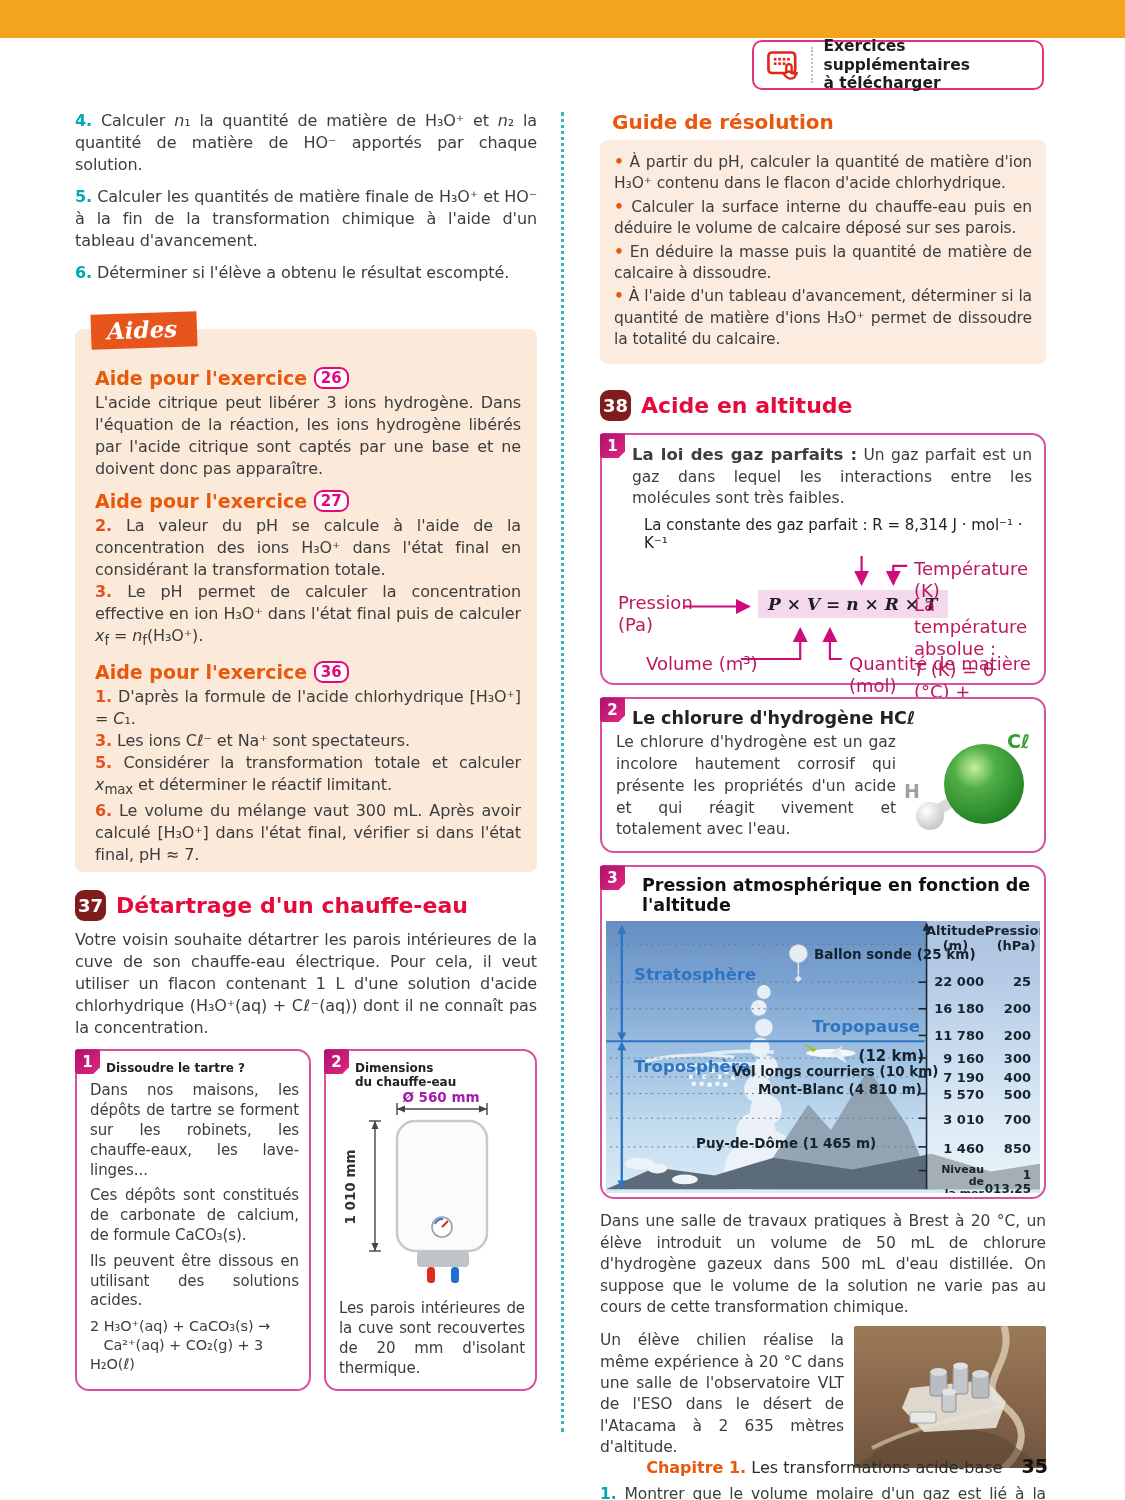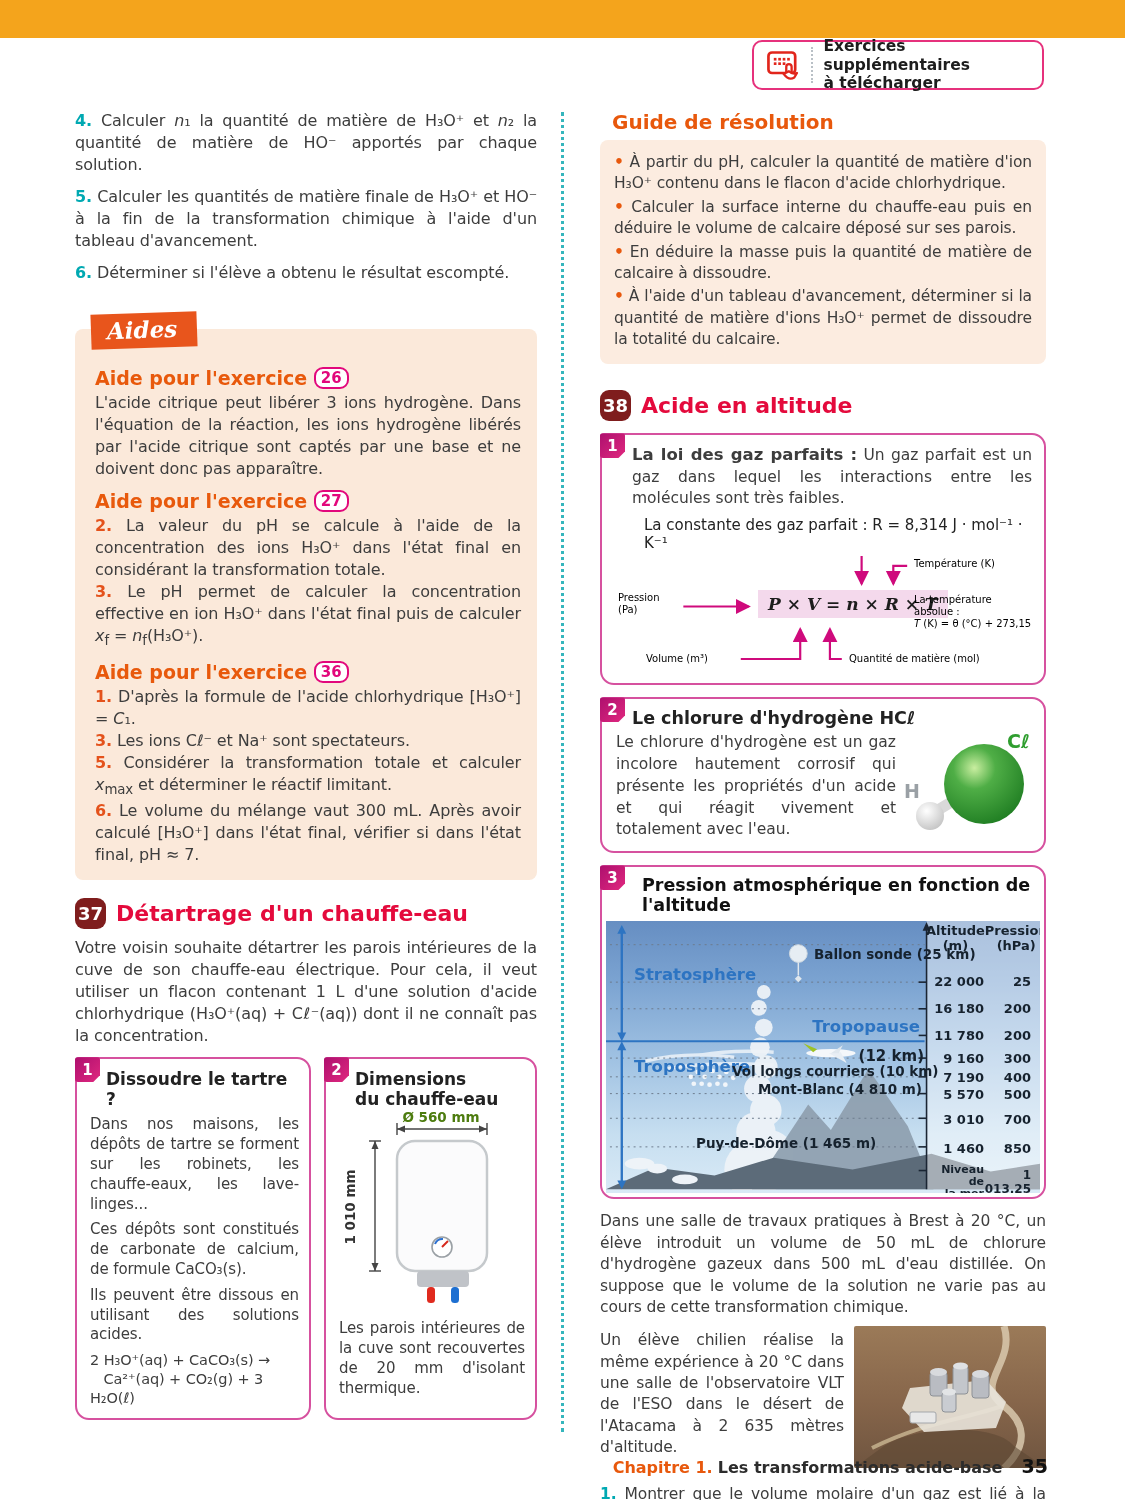--- a/index.html
+++ b/index.html
@@ -20,64 +20,64 @@
   p{margin:0;}
   .body{font-size:16px;line-height:1.38;text-align:justify;letter-spacing:-0.1px;}
   .tn{color:#00a9b2;font-weight:bold;}
   .on{color:#e4521b;font-weight:bold;}
   .qq{margin-bottom:10px;}
   
   .aides{position:relative;margin-top:44px;}
   .aides-tag{position:absolute;top:-16px;left:16px;background:#e8551c;color:#fff;
              font-family:"DejaVu Serif","Liberation Serif",serif;font-style:italic;font-weight:bold;
              font-size:23px;padding:3px 20px 5px 16px;transform:rotate(-2deg);}
-  .aides-box{background:#fbe9da;border-radius:8px;padding:28px 16px 14px 20px;}
+  .aides-box{background:#fbe9da;border-radius:8px;padding:28px 16px 6px 20px;}
   .aide-h{color:#e8590c;font-weight:bold;font-size:19px;margin:10px 0 3px;}
   .abadge{display:inline-block;border:2.5px solid #e2077c;color:#e2077c;background:#fff;
           border-radius:9px;font-size:15px;padding:0 5px;vertical-align:2px;}
   
   .banner{margin-top:54px;background:#e40a3c;color:#fff;font-weight:bold;font-size:28px;
           padding:10px 0 12px 22px;border-radius:6px 22px 8px 8px;}
   .exhead{display:flex;align-items:center;gap:10px;margin-top:18px;margin-bottom:8px;}
   .exnum{width:31px;height:31px;background:#7f1d1d;color:#fff;font-weight:bold;font-size:18px;
          border-radius:9px;display:flex;align-items:center;justify-content:center;flex:0 0 auto;}
   .extitle{color:#e40a3c;font-weight:bold;font-size:22px;}
   
   .docrow{display:flex;gap:13px;margin-top:10px;align-items:stretch;}
   .doc{position:relative;border:2px solid #d6519f;border-radius:4px 14px 14px 14px;background:#fff;
        padding:10px 10px 10px 13px;box-sizing:border-box;}
   .doc1{width:236px;flex:0 0 auto;}
   .doc2{flex:1;}
   .dnum{position:absolute;left:-2px;top:-2px;width:25px;height:25px;
         background:linear-gradient(135deg,#ad0f6e,#e0287f);color:#fff;font-weight:bold;font-size:15px;
         display:flex;align-items:center;justify-content:center;border-radius:3px;
         clip-path:polygon(0 0,100% 0,100% 72%,72% 100%,0 100%);}
-  .dtitle{font-weight:bold;font-size:17px;color:#222;margin:0 0 4px 16px;}
+  .dtitle{font-weight:bold;font-size:12px;color:#222;margin:0 0 4px 16px;}
   .dbody{font-size:15px;line-height:1.32;text-align:justify;margin-top:6px;letter-spacing:-0.1px;}
   .eq{font-size:14.5px;text-align:left;}
   
   .heater{position:relative;height:200px;margin-top:4px;}
   .heater svg{position:absolute;inset:0;}
   .dim-top{position:absolute;top:-4px;left:46px;width:112px;text-align:center;font-size:13.5px;
-           font-weight:bold;color:#4d7c0f;}
+           font-weight:bold;color:#a21caf;}
   .dim-left{position:absolute;left:-34px;top:86px;font-size:13.5px;font-weight:bold;color:#333;
             transform:rotate(-90deg);width:90px;text-align:center;}
   
   .gtitle{color:#e8580c;font-weight:bold;font-size:20px;margin-left:12px;}
   .gbox{background:#fcece0;border-radius:8px;padding:12px 14px;margin-top:6px;}
   .gb{font-size:15.5px;line-height:1.38;text-align:justify;margin-bottom:2px;letter-spacing:-0.1px;}
   .bullet{color:#e8580c;font-weight:bold;}
   .rdoc{position:relative;border:2px solid #d6519f;border-radius:4px 14px 14px 14px;background:#fff;
         padding:9px 12px 9px 14px;margin-top:12px;box-sizing:border-box;}
   .lead{font-size:15.5px;line-height:1.35;text-align:justify;margin-left:16px;}
   .lead b{font-size:16.5px;}
   .constant{font-size:15px;margin:8px 0 2px 28px;color:#222;}
   .diagram{position:relative;height:120px;margin-top:2px;}
   .diagram svg{position:absolute;inset:0;}
-  .dlbl{position:absolute;font-size:10px;color:#000000;line-height:1.2;}
+  .dlbl{position:absolute;font-size:18px;color:#be185d;line-height:1.2;}
   .eqbox{position:absolute;left:142px;top:36px;background:#f4d9ec;padding:4px 10px;
          font-family:"DejaVu Serif","Liberation Serif",serif;font-weight:bold;font-style:italic;
          font-size:17px;color:#1d1d1d;}
   .hcl{display:flex;gap:8px;}
   .hcl-text{flex:1;font-size:15.5px;line-height:1.4;text-align:justify;}
   .molecule{position:relative;width:128px;height:110px;flex:0 0 auto;}
   .mol-cl{position:absolute;right:2px;top:-2px;color:#2f9e2f;font-weight:bold;font-size:19px;}
   .mol-h{position:absolute;left:0px;top:48px;color:#9aa0a5;font-weight:bold;font-size:19px;}
   
   .doc3{padding:0;}
@@ -95,21 +95,21 @@
   .calt{width:58px;text-align:right;}
   .cpre{width:47px;text-align:right;}
   .csea{font-size:11px;line-height:1.05;text-align:right;}
   
   .rp{margin-top:12px;font-size:15.5px;}
   .photo-wrap{margin-top:4px;overflow:hidden;}
   .photo{float:right;width:192px;height:142px;margin:4px 0 4px 10px;border-radius:2px;overflow:hidden;}
   
   .footer{position:absolute;left:600px;top:1455px;width:448px;text-align:right;font-size:16px;color:#2c2c2c;}
   .fchap{color:#e8580c;font-weight:bold;}
-  .fbook{font-weight:bold;color:#2c2c2c;text-align:right;}
+  .fbook{font-weight:normal;color:#2c2c2c;text-align:right;}
   .fpage{font-weight:bold;font-size:19px;margin-left:14px;color:#111;}
 </style>
 </head>
 <body>
 
 <div class="page">
   <div class="topbar"></div>
 
   <div class="dl-badge">
     <svg width="42" height="42" viewBox="0 0 42 42">

